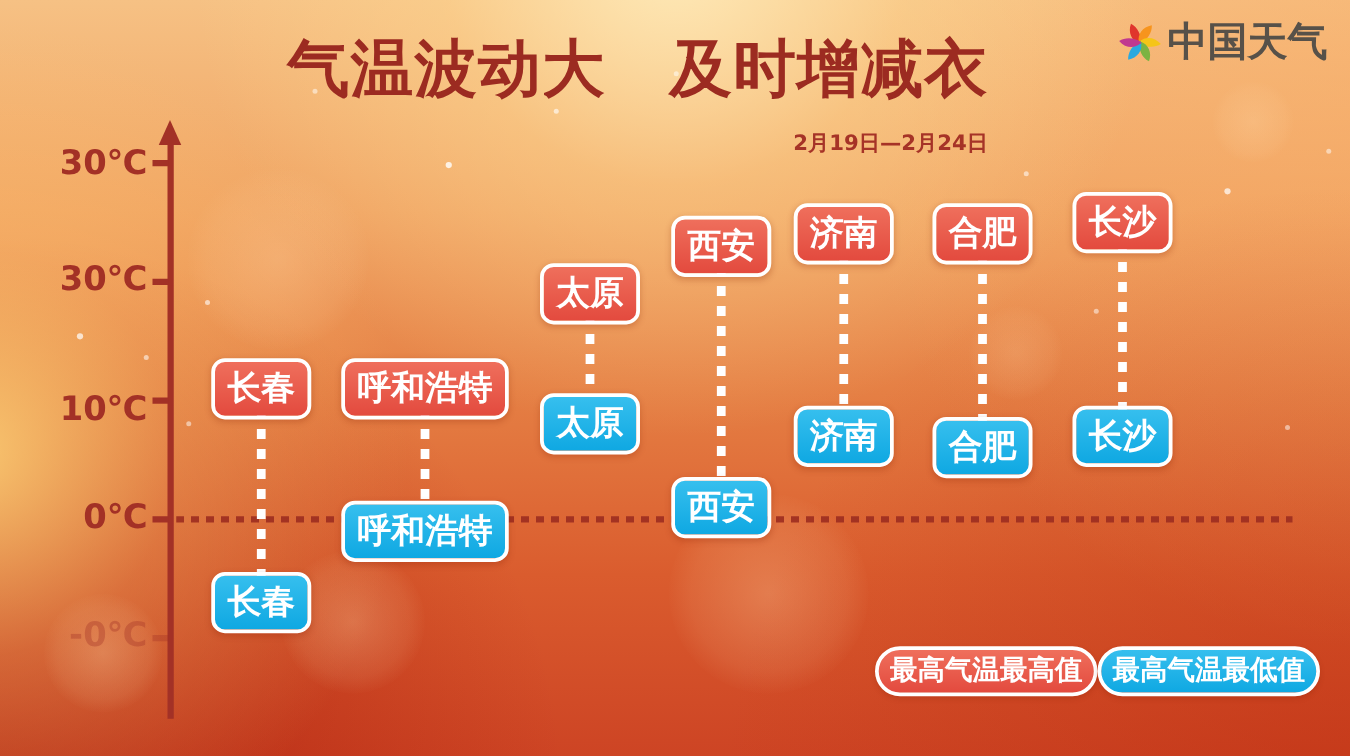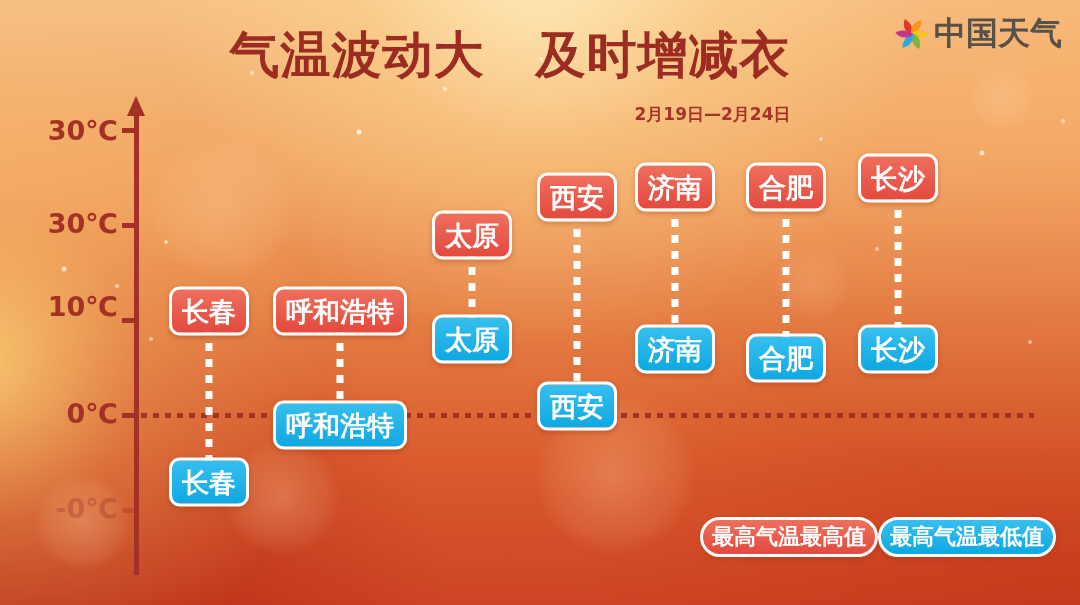--- a/index.html
+++ b/index.html
@@ -109,21 +109,21 @@
   <div id="chart">
     <div class="axis"></div>
     <div class="axis-arrow"></div>
     <div class="zero-line"></div>
 
   <div class="tick" style="top: 128px;"></div>
       <div class="tick-label" style="top: 115px;">30℃</div>
       <div class="tick" style="top: 223px;"></div>
       <div class="tick-label" style="top: 208px;">30℃</div>
       <div class="tick" style="top: 318px;"></div>
-      <div class="tick-label" style="top: 291px;">10℃</div>
+      <div class="tick-label" style="top: 312px;">10℃</div>
       <div class="tick" style="top: 413px;"></div>
       <div class="tick-label" style="top: 398px;">0℃</div>
       <div class="tick faded" style="top: 508px;"></div>
       <div class="tick-label faded" style="top: 493px;">-0℃</div>
       <div class="vline" style="left: 209px; top: 310.5px; height: 171px;"></div>
       <div class="city high" style="left: 209px; top: 310.5px;">长春</div>
       <div class="city low" style="left: 209px; top: 481.5px;">长春</div>
       <div class="vline" style="left: 340px; top: 310.5px; height: 114px;"></div>
       <div class="city high" style="left: 340px; top: 310.5px;">呼和浩特</div>
       <div class="city low" style="left: 340px; top: 424.5px;">呼和浩特</div>

